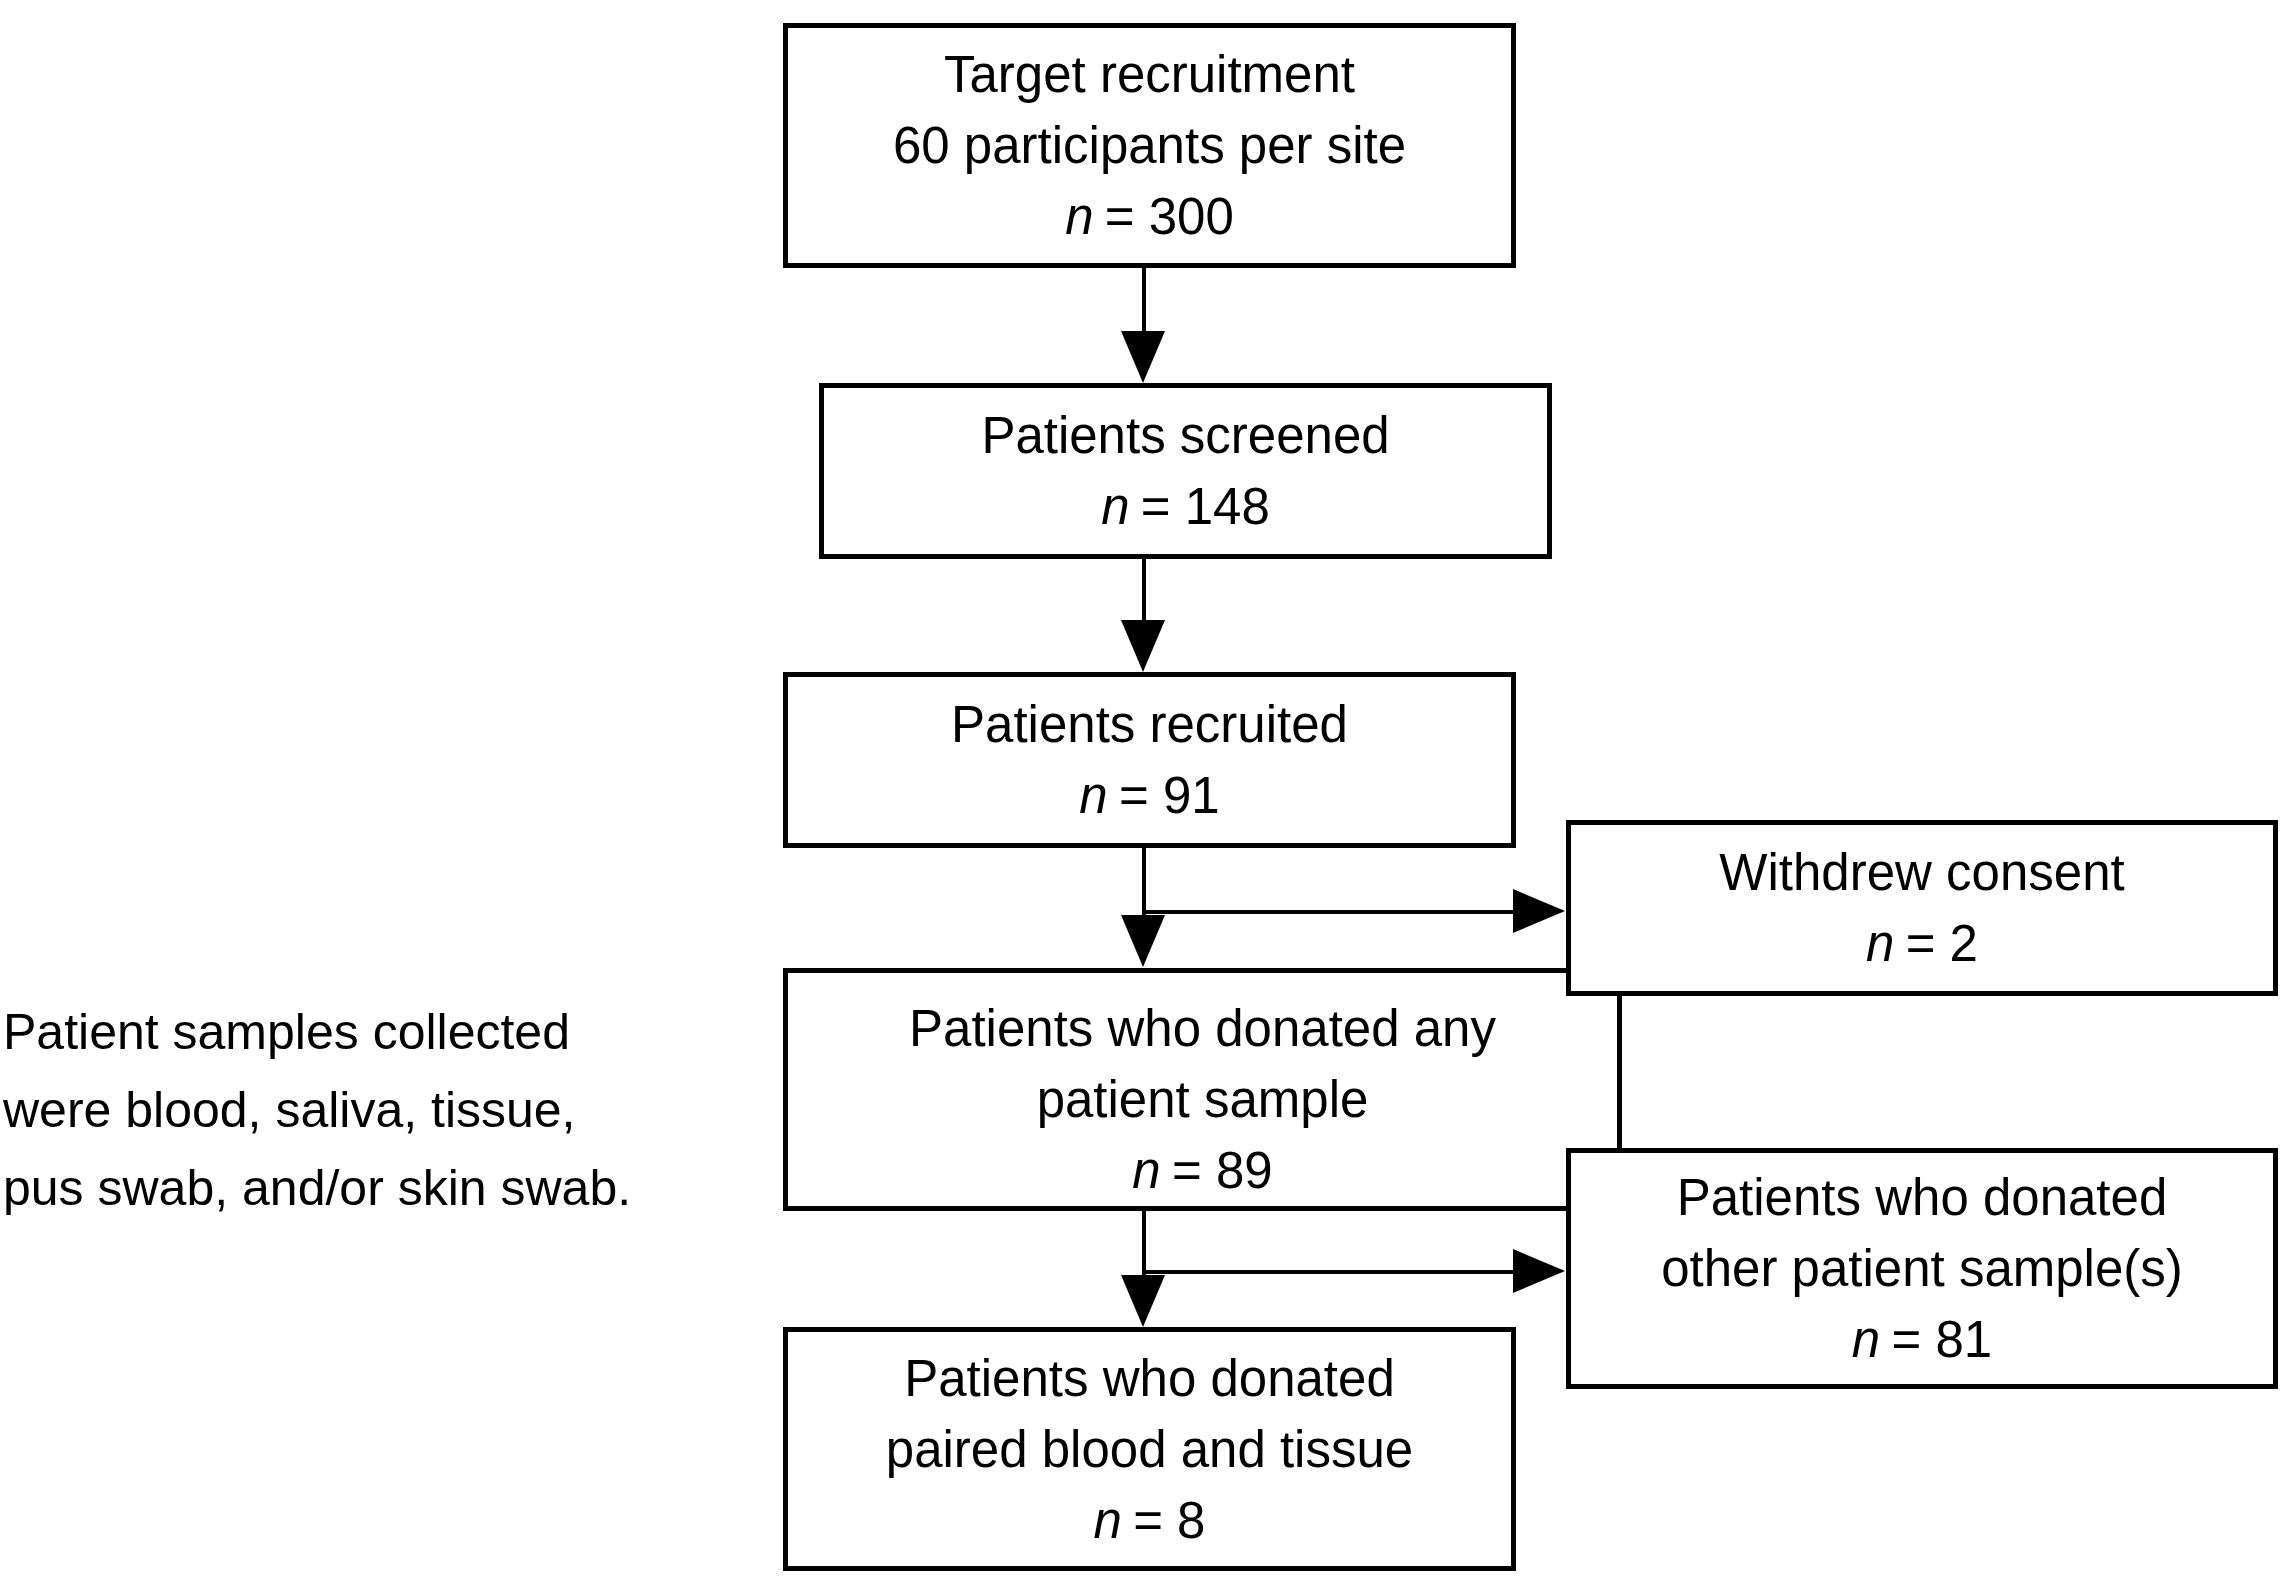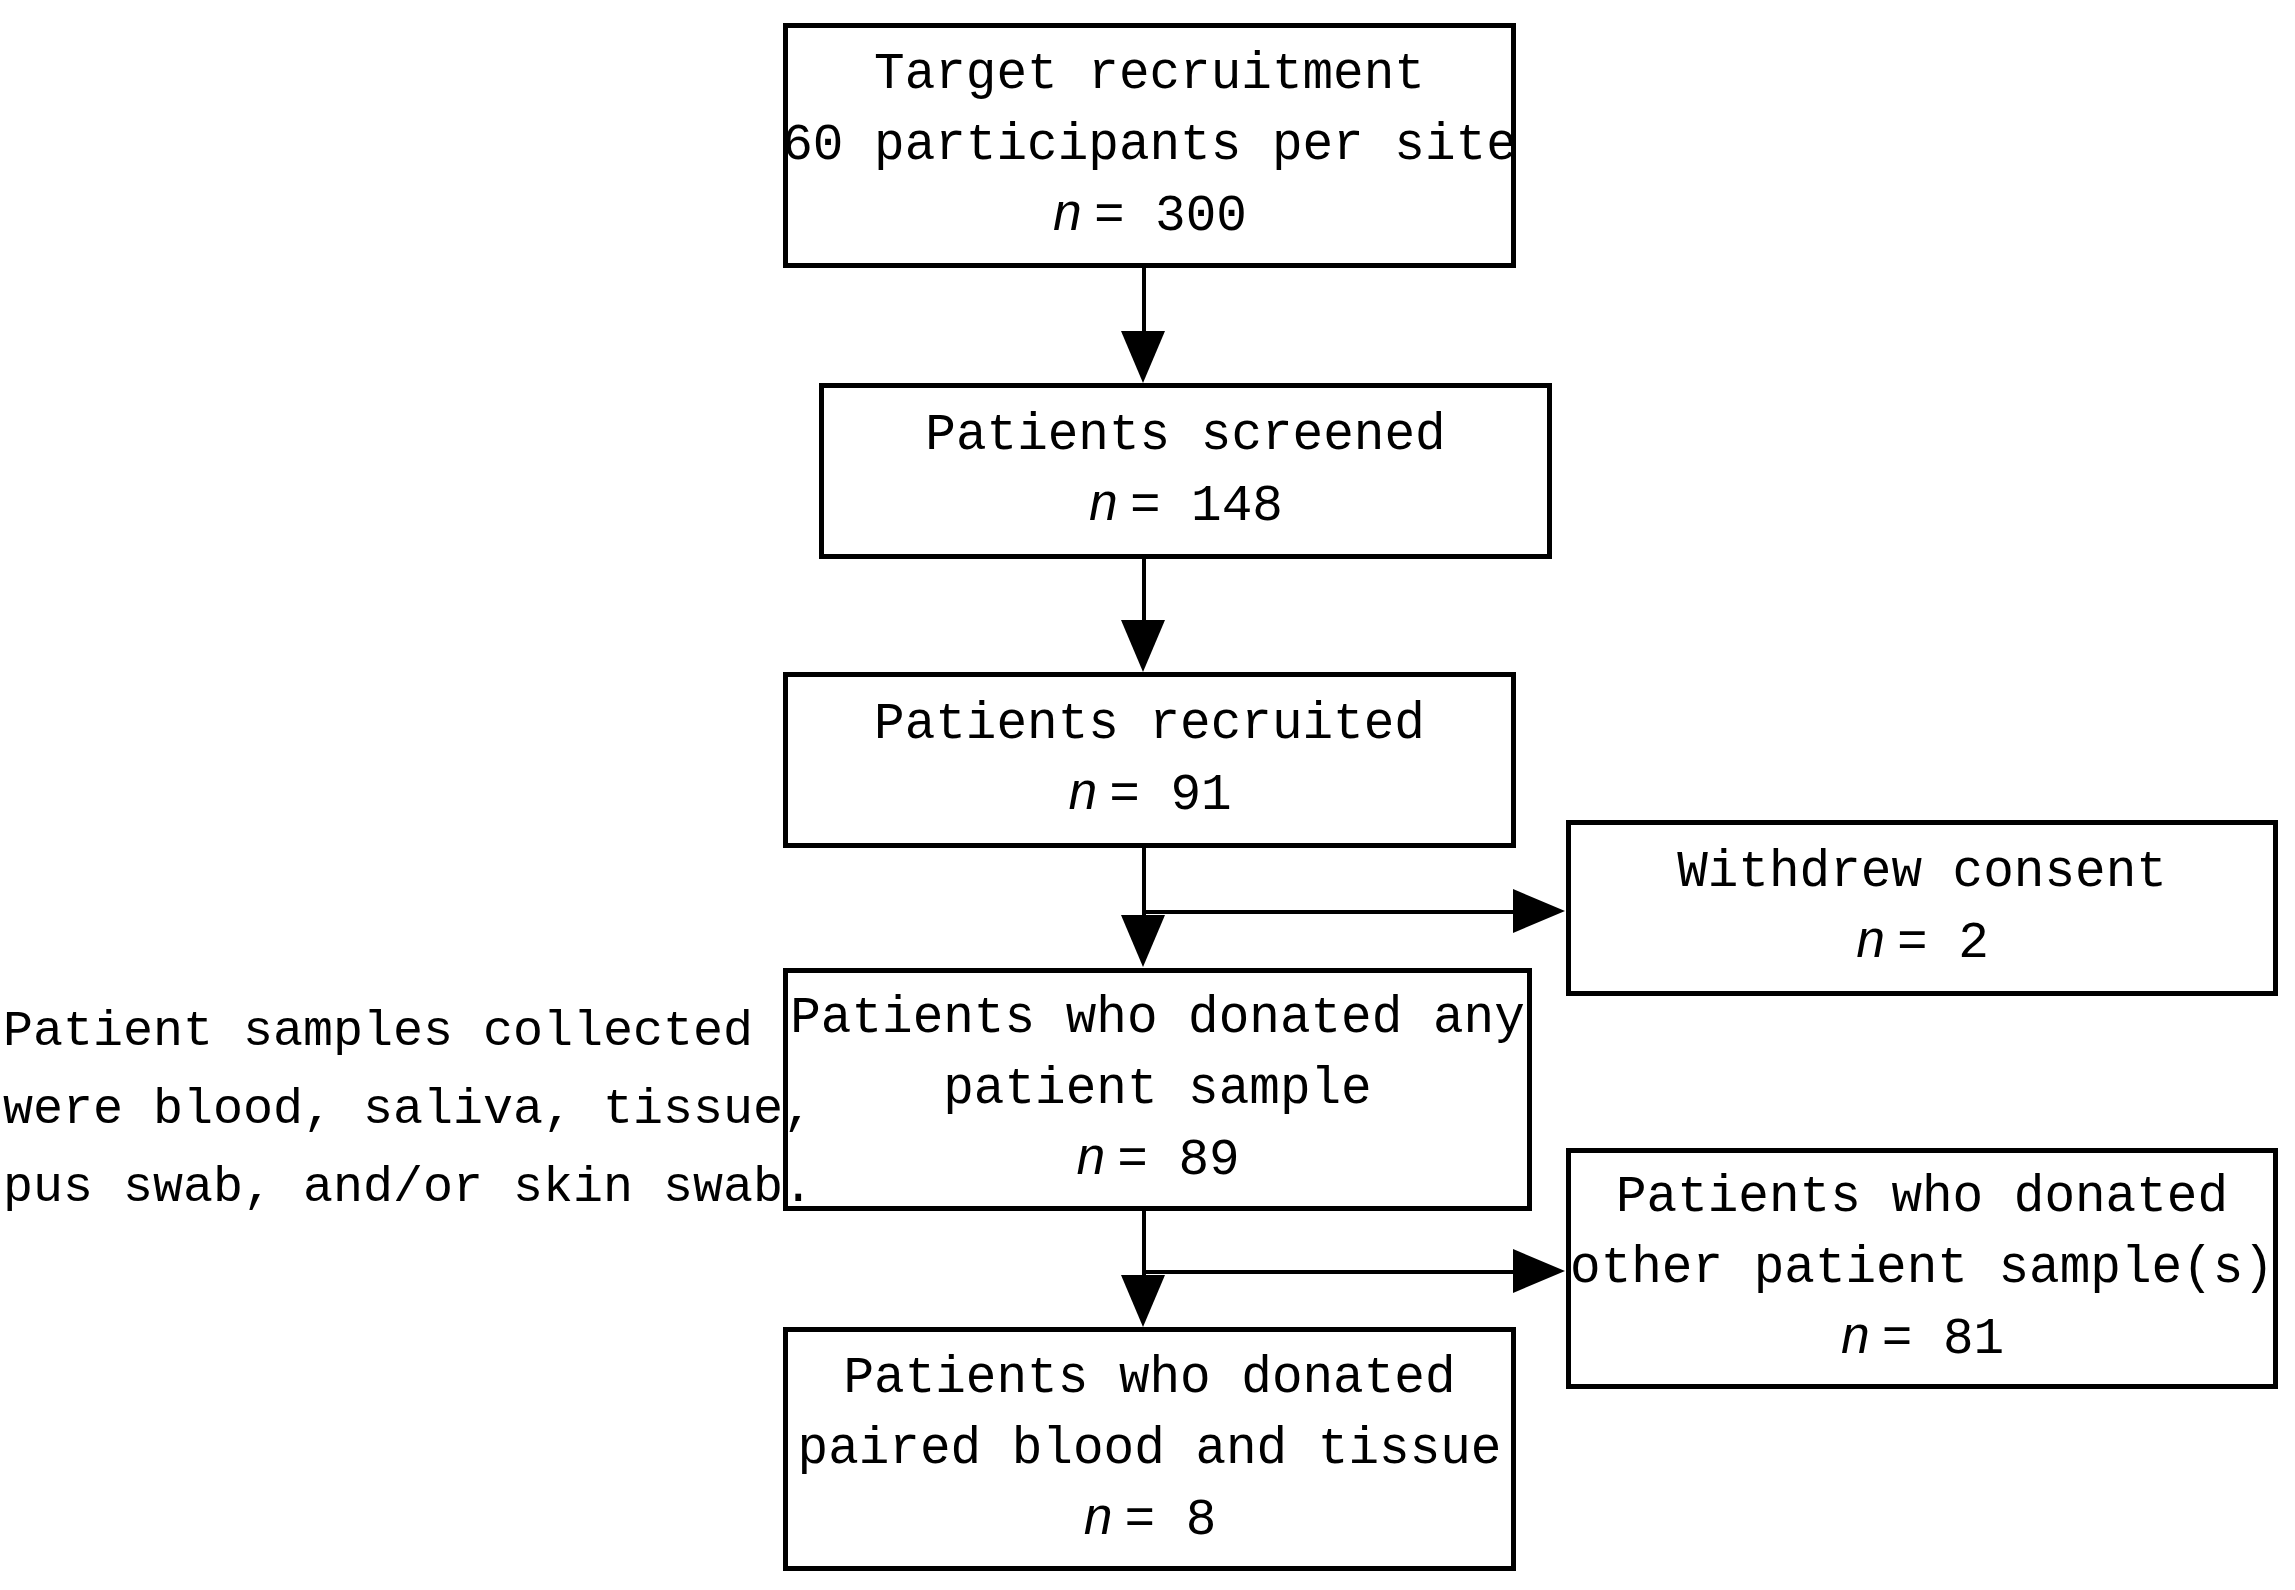--- a/index.html
+++ b/index.html
@@ -1,20 +1,20 @@
 <!DOCTYPE html>
 <html style="font-size:11.3px"><head>
 <meta charset="utf-8">
 <style>
   html,body{margin:0;padding:0;background:#ffffff;}
   #stage{
     position:relative;
     width:2295px;height:1590px;
     background:#ffffff;
-    font-family:Liberation Mono, monospace;
+    font-family:Liberation Sans, sans-serif;
     color:#000;
   }
   .box{
     position:absolute;
     box-sizing:border-box;
     background:#ffffff;
     border:5.6px solid #000000;
     display:flex;flex-direction:column;
     justify-content:center;align-items:center;
     text-align:center;
@@ -59,21 +59,21 @@
   <div class="box" style="left:819px;top:383px;width:733px;height:176px;">
     <div class="tline">Patients screened</div>
     <div class="nline"><span class="n-italic">n</span><span>= 148</span></div>
   </div>
 
   <div class="box" style="left:783px;top:672px;width:733px;height:176px;">
     <div class="tline">Patients recruited</div>
     <div class="nline"><span class="n-italic">n</span><span>= 91</span></div>
   </div>
 
-  <div class="box" style="left:783px;top:968px;width:749px;height:243px;">
+  <div class="box" style="left:783px;top:968px;width:839px;height:243px;justify-content:flex-end;">
     <div class="tline">Patients who donated any</div>
     <div class="tline">patient sample</div>
     <div class="nline"><span class="n-italic">n</span><span>= 89</span></div>
   </div>
 
   <div class="box" style="left:783px;top:1327px;width:733px;height:244px;">
     <div class="tline">Patients who donated</div>
     <div class="tline">paired blood and tissue</div>
     <div class="nline"><span class="n-italic">n</span><span>= 8</span></div>
   </div>

